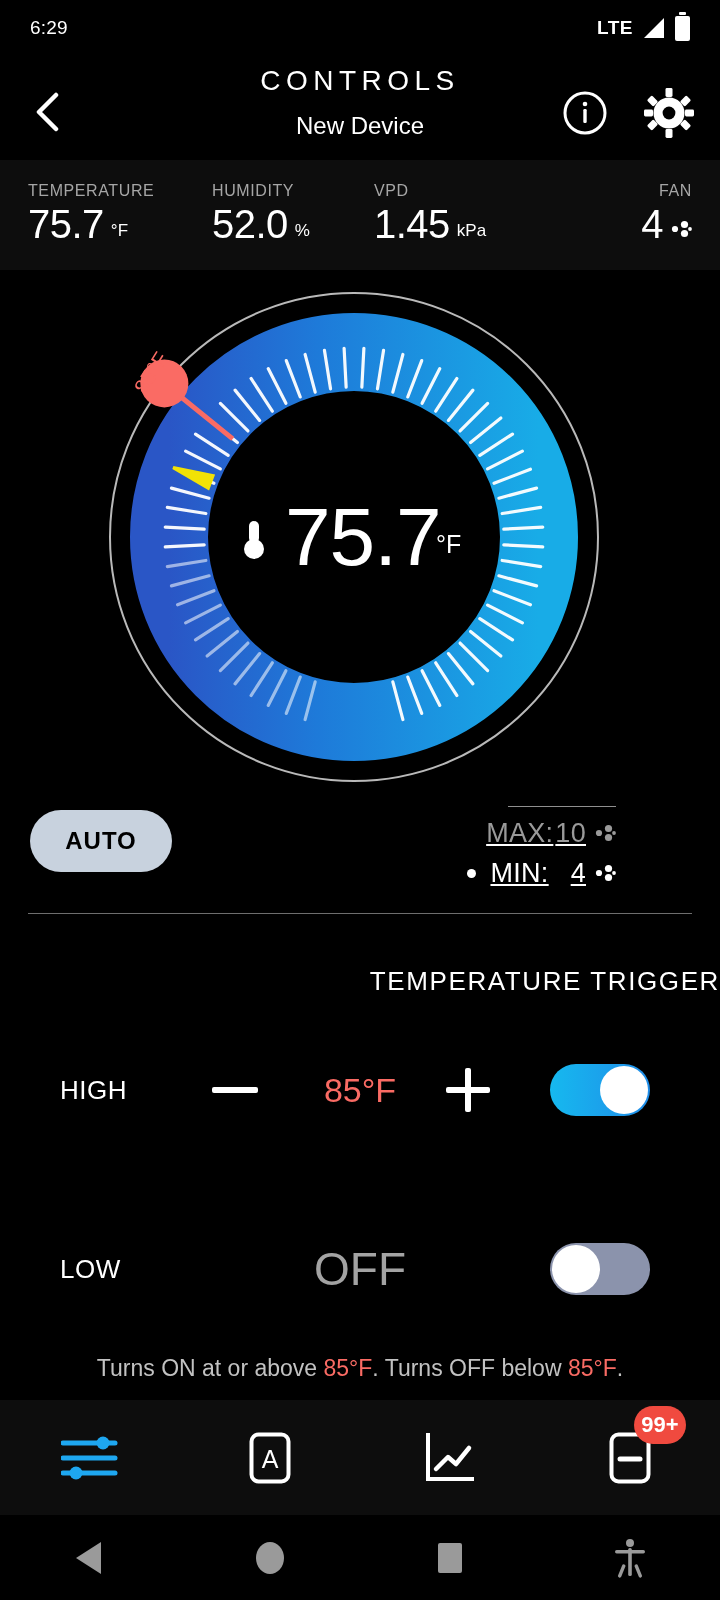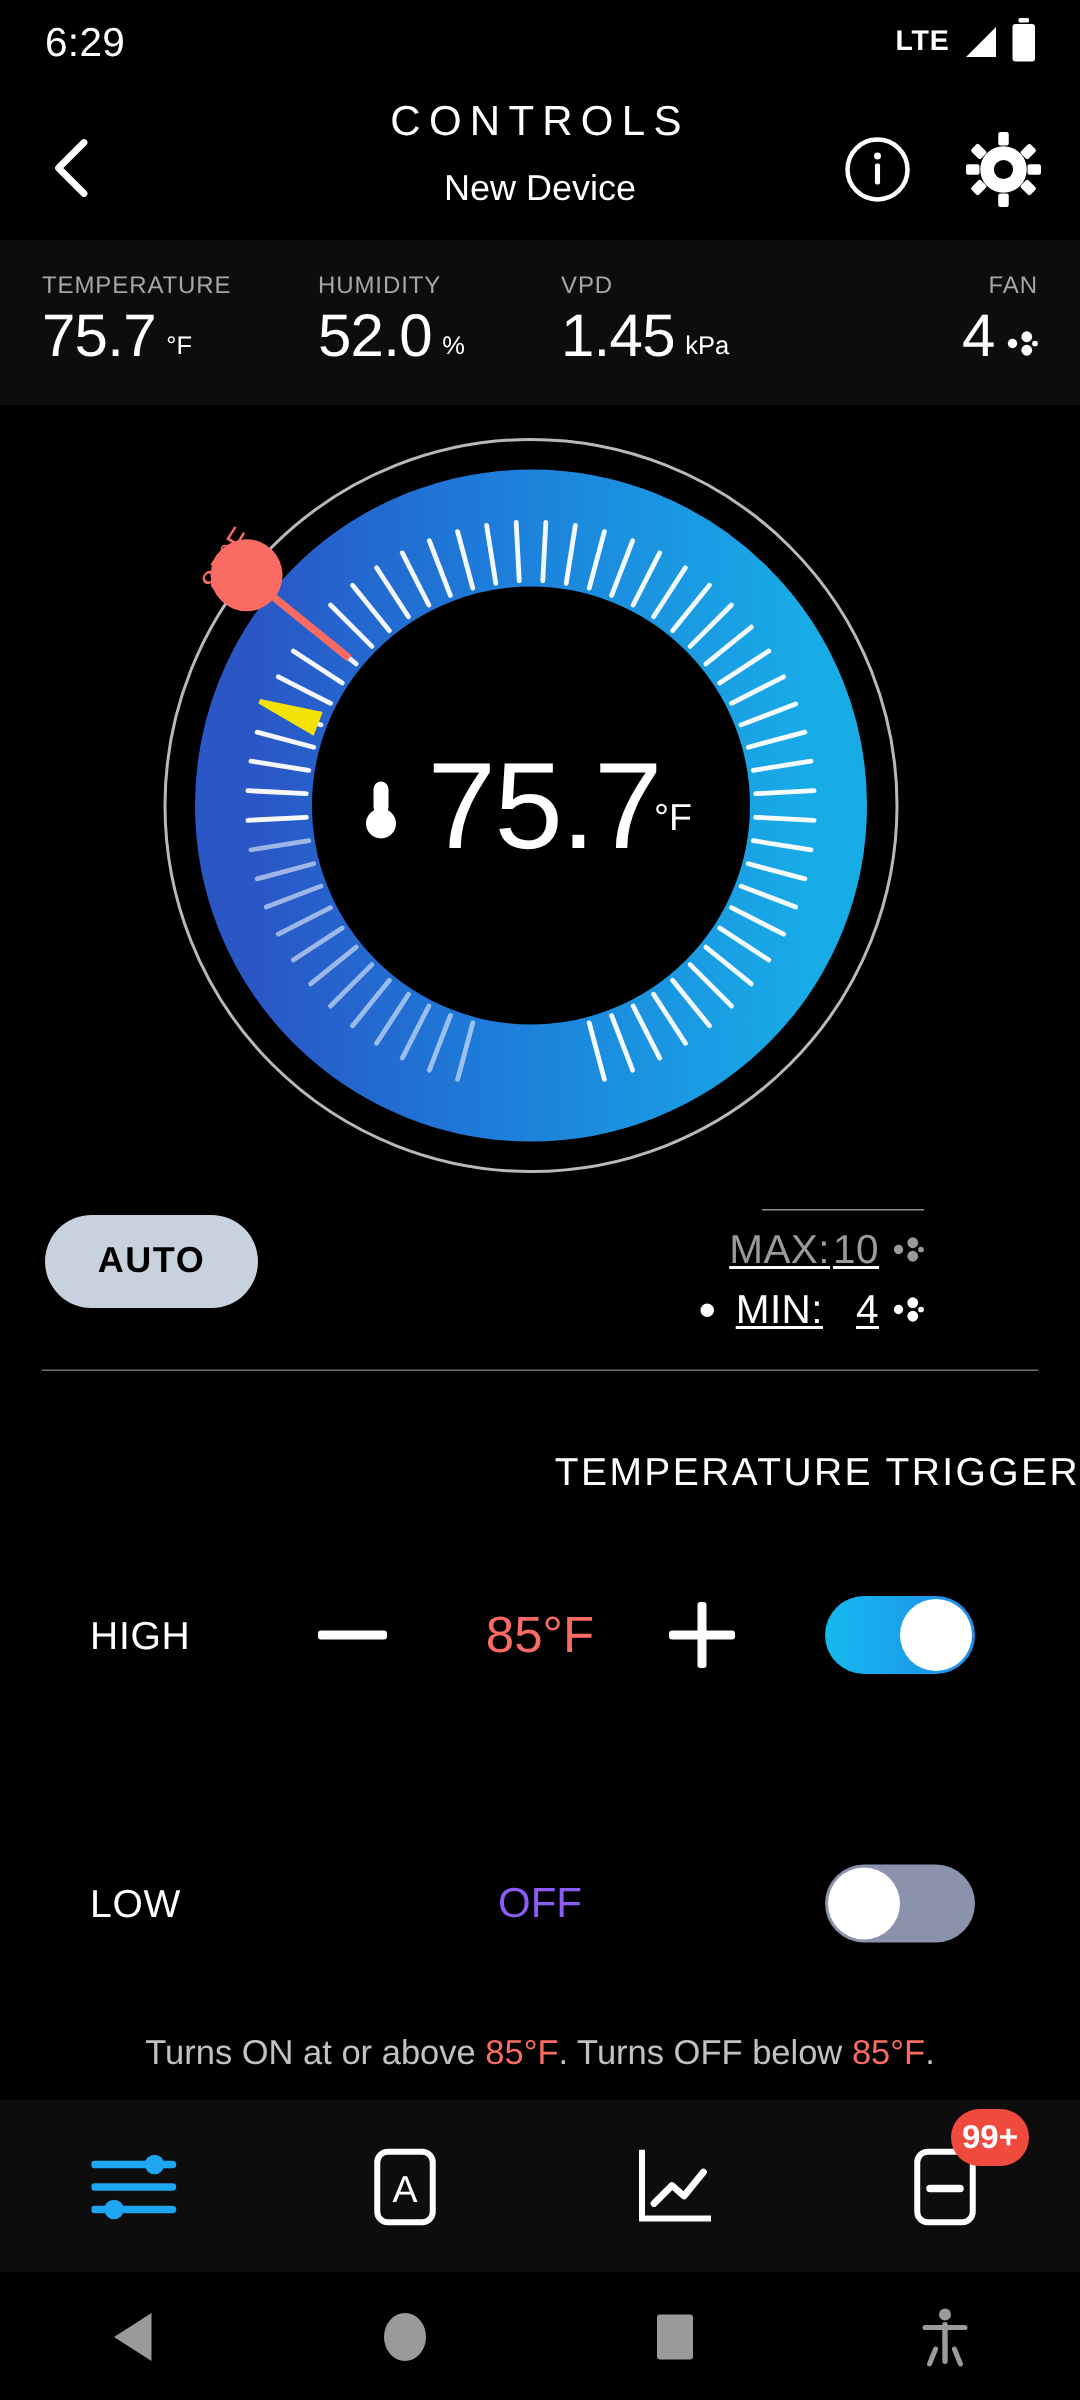--- a/index.html
+++ b/index.html
@@ -9,21 +9,21 @@
     -webkit-font-smoothing:antialiased;
   }
   .screen{ position:relative; width:720px; height:1600px; background:#000; }
 
   
   .statusbar{
     position:absolute; top:0; left:0; width:720px; height:56px;
     display:flex; align-items:center; justify-content:space-between;
     padding:0 30px; background:#000;
   }
-  .sb-time{ font-size:27px; letter-spacing:.2px; color:#fff; }
+  .sb-time{ font-size:19px; letter-spacing:.2px; color:#fff; }
   .sb-right{ display:flex; align-items:center; gap:9px; }
   .sb-lte{ font-size:19px; font-weight:bold; letter-spacing:.5px; }
   .sig{ width:24px; height:22px; }
   .batt{ width:15px; height:26px; position:relative; }
   .batt i{ position:absolute; left:4px; top:-3px; width:7px; height:3px; background:#fff; border-radius:1px; }
   .batt u{ position:absolute; left:0; top:1px; width:15px; height:25px; background:#fff; border-radius:2px; }
 
   
   .header{
     position:absolute; top:56px; left:0; width:720px; height:104px; background:#000;
@@ -79,21 +79,21 @@
   .trigger-title{
     position:absolute; top:966px; left:0; width:720px; text-align:right;
     font-size:26px; letter-spacing:1.6px; color:#fff; font-weight:400;
   }
   .trow{ position:absolute; left:0; width:720px; height:70px; display:flex; align-items:center; }
   .trow-high{ top:1055px;padding-left:48px; }
   .trow-low{ top:1234px; }
   .t-label{ position:absolute; left:60px; font-size:26px; color:#fff; letter-spacing:.5px; }
   .t-minus{ position:absolute; left:212px; width:46px; height:6px; background:#fff; border-radius:2px; cursor:pointer; }
   .t-value{ position:absolute; left:0; width:720px; text-align:center; font-size:34px; color:#fa6b64; font-weight:400; }
-  .t-value.off{ color:#8b5cf6; font-size:28px; }
+  .t-value.off{ color:#a3a3a3; font-size:46px; }
   .t-plus{ position:absolute; left:446px; width:44px; height:44px; cursor:pointer; }
   .t-plus:before,.t-plus:after{ content:""; position:absolute; background:#fff; border-radius:2px; }
   .t-plus:before{ left:0; top:19px; width:44px; height:6px; }
   .t-plus:after{ left:19px; top:0; width:6px; height:44px; }
 
   .tog{ position:absolute; right:70px; width:100px; height:52px; border-radius:26px; cursor:pointer; }
   .tog-on{ background:linear-gradient(90deg,#16b9ef 0%,#1f8ce8 100%); }
   .tog-off{ background:#8b93ac; }
   .knob{ position:absolute; top:2px; width:48px; height:48px; border-radius:50%; background:#fff; }
   .tog-on .knob{ right:2px; }

